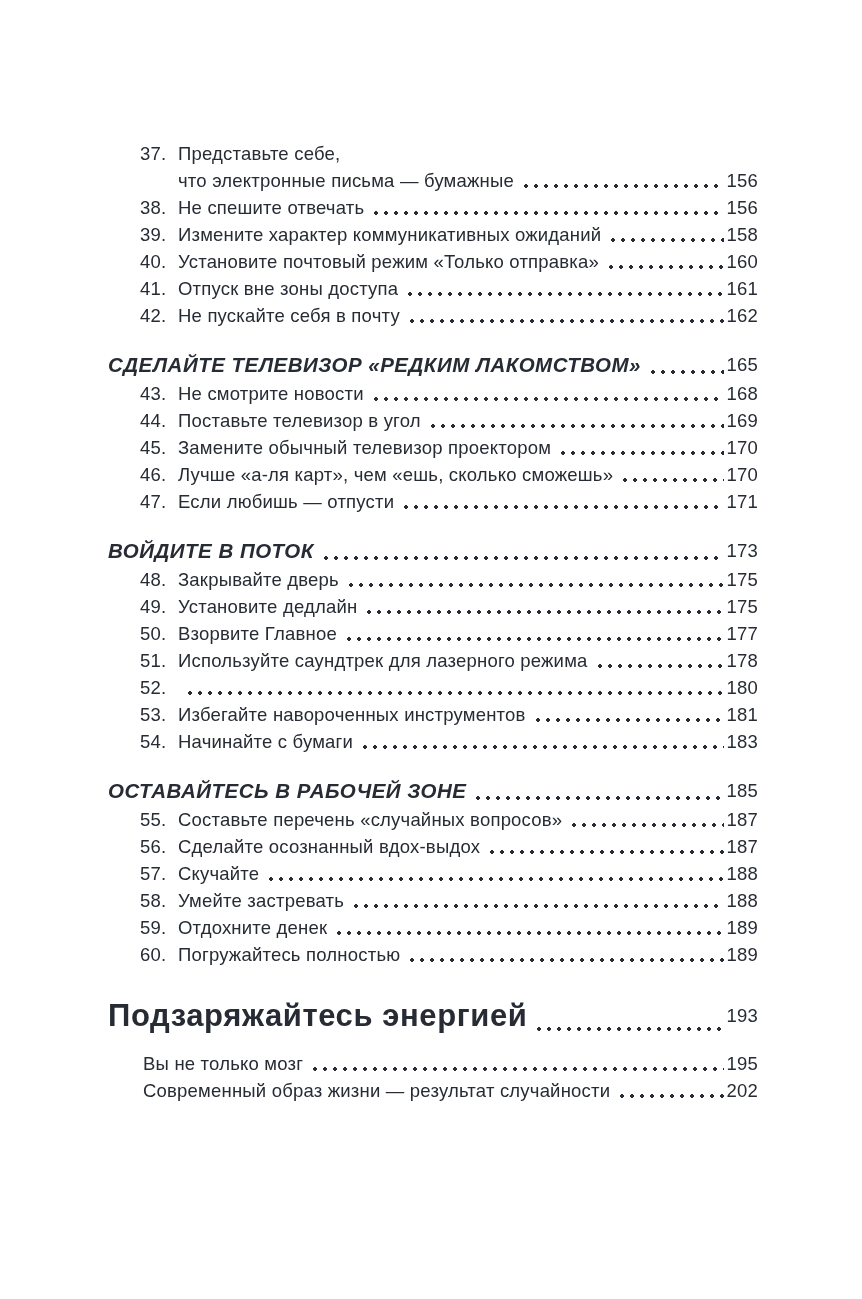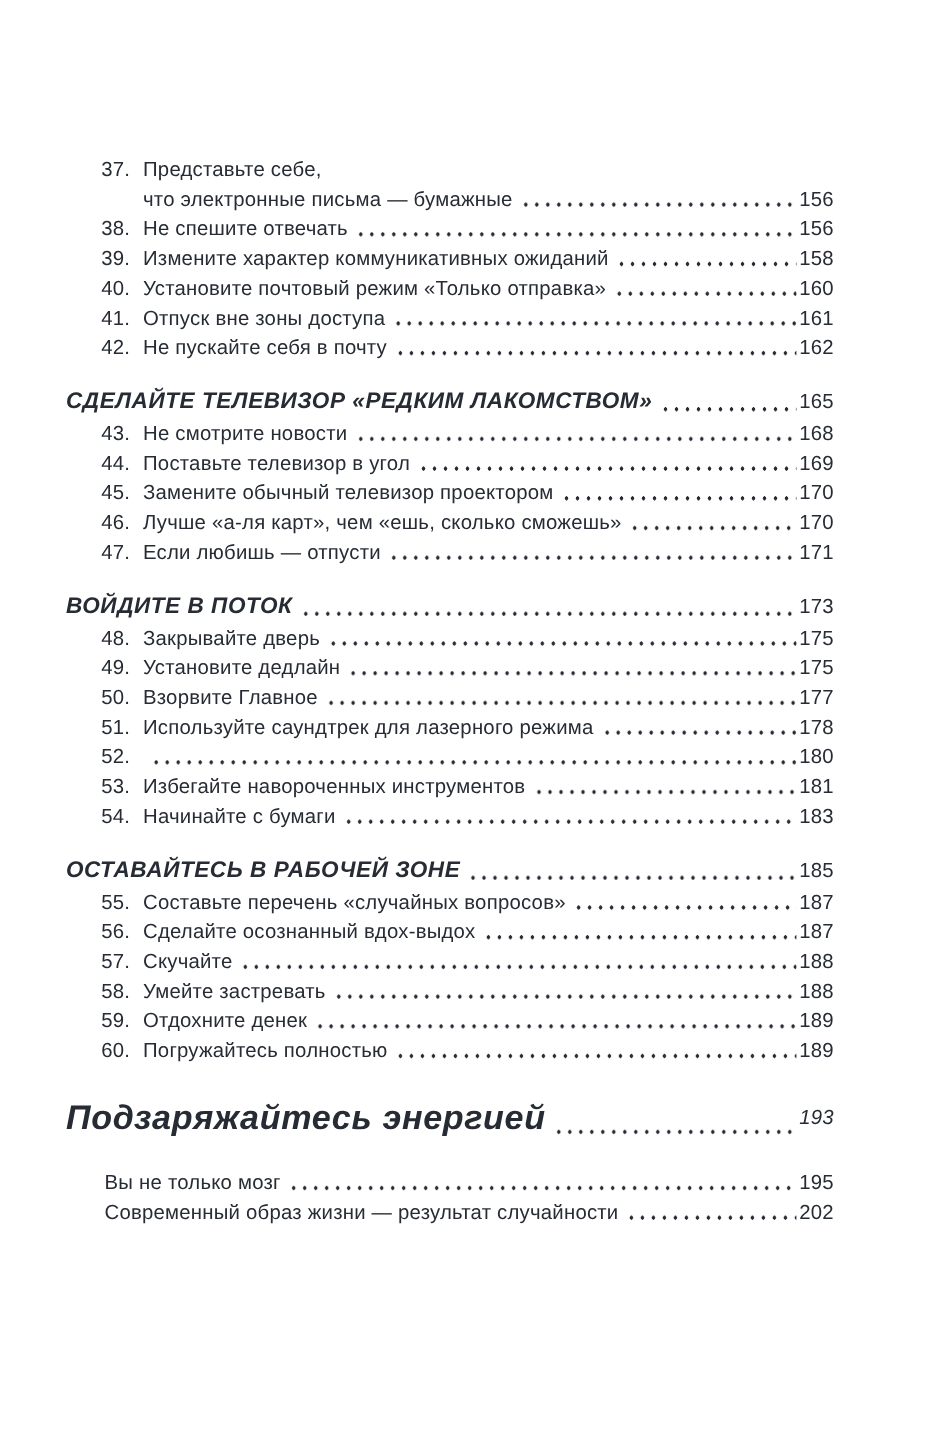--- a/index.html
+++ b/index.html
@@ -5,21 +5,21 @@
   html, body {
     margin: 0;
     padding: 0;
     background: #ffffff;
   }
   .book-page {
     position: relative;
     width: 862px;
     height: 1299px;
     box-sizing: border-box;
-    padding: 140px 104px 0 60px;
+    padding: 140px 104px 0 108px;
     background: #ffffff;
     color: #262b34;
     font-family: "Liberation Sans", "DejaVu Sans", sans-serif;
     overflow: hidden;
   }
   .row {
     display: flex;
     align-items: flex-end;
     font-size: 18.5px;
     line-height: 27px;
@@ -60,23 +60,22 @@
     line-height: 30px;
   }
   .row.chapter .title {
     font-weight: bold;
     font-size: 20.5px;
     letter-spacing: 0.5px;
     font-style: italic;
   }
   .row.part {
     margin-top: 27px;
-    margin-bottom: 24px;
+    margin-bottom: 13px;
     line-height: 42px;
-    font-style: italic;
   }
   .row.part .title {
     font-weight: bold;
     font-size: 31px;
     letter-spacing: 0.6px;
   }
 </style>
 </head>
 <body>
 

